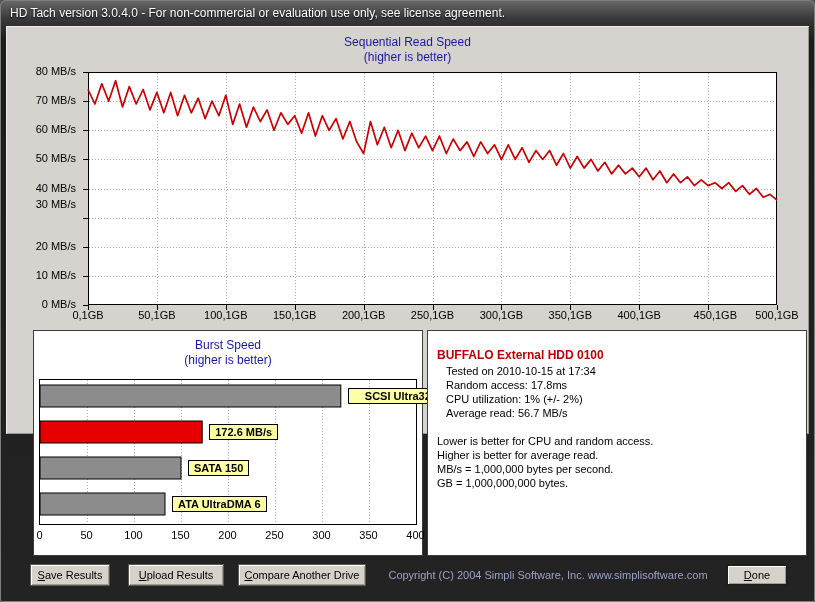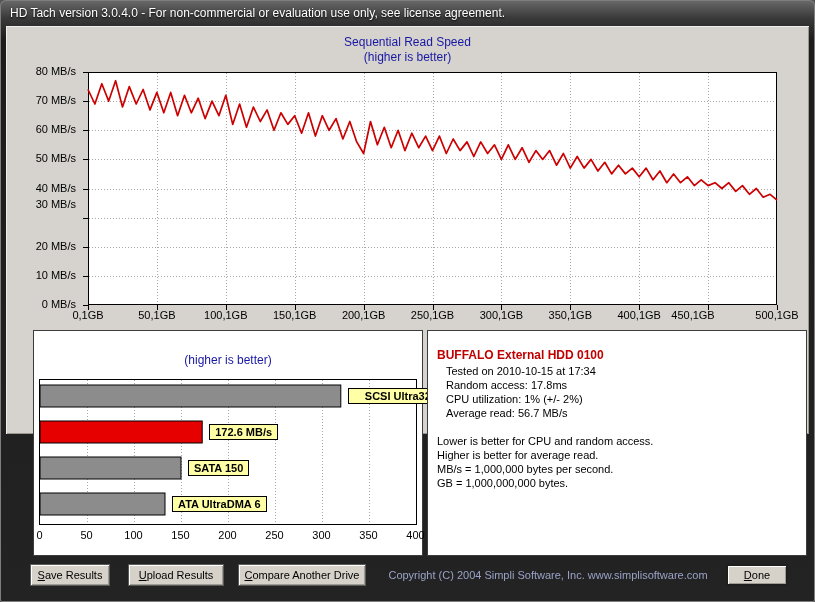--- a/index.html
+++ b/index.html
@@ -92,20 +92,21 @@
         <line x1="488.5" y1="235" x2="488.5" y2="240" stroke="#000"></line>
         <line x1="557.5" y1="3" x2="557.5" y2="234" stroke="#a8a8a8" stroke-dasharray="1,2" shape-rendering="crispEdges"></line>
         <line x1="557.5" y1="235" x2="557.5" y2="240" stroke="#000"></line>
         <line x1="626.5" y1="3" x2="626.5" y2="234" stroke="#a8a8a8" stroke-dasharray="1,2" shape-rendering="crispEdges"></line>
         <line x1="626.5" y1="235" x2="626.5" y2="240" stroke="#000"></line>
         <line x1="695.5" y1="235" x2="695.5" y2="240" stroke="#000"></line>
         <polyline points="6.0,19.5 12.9,34.0 19.8,13.7 26.7,31.1 33.6,10.7 40.5,37.0 47.3,16.6 54.2,34.0 61.1,19.5 68.0,39.9 74.9,22.4 81.8,42.8 88.7,22.4 95.6,45.7 102.5,25.3 109.3,42.8 116.2,28.2 123.1,48.6 130.0,31.1 136.9,45.7 143.8,25.3 150.7,54.4 157.6,34.0 164.5,57.3 171.4,37.0 178.3,51.5 185.1,39.9 192.0,60.3 198.9,42.8 205.8,54.4 212.7,45.7 219.6,63.2 226.5,42.8 233.4,66.1 240.3,45.7 247.1,60.3 254.0,48.6 260.9,69.0 267.8,51.5 274.7,71.9 281.6,83.5 288.5,51.5 295.4,74.8 302.3,57.3 309.2,77.7 316.1,60.3 322.9,80.6 329.8,63.2 336.7,77.7 343.6,66.1 350.5,80.6 357.4,66.1 364.3,83.5 371.2,69.0 378.1,80.6 385.0,71.9 391.8,86.5 398.7,71.9 405.6,83.5 412.5,74.8 419.4,89.4 426.3,74.8 433.2,89.4 440.1,77.7 447.0,92.3 453.9,80.6 460.7,89.4 467.6,80.6 474.5,95.2 481.4,83.5 488.3,98.1 495.2,86.5 502.1,98.1 509.0,89.4 515.9,101.0 522.8,92.3 529.6,103.9 536.5,95.2 543.4,103.9 550.3,98.1 557.2,106.8 564.1,98.1 571.0,109.8 577.9,101.0 584.8,112.7 591.6,103.9 598.5,112.7 605.4,106.8 612.3,115.6 619.2,109.8 626.1,115.6 633.0,112.7 639.9,118.5 646.8,112.7 653.7,121.4 660.5,115.6 667.4,124.3 674.3,118.5 681.2,127.2 688.1,124.3 695.0,130.1" fill="none" stroke="#cc0000" stroke-width="1.7" stroke-linejoin="round"></polyline>
       </svg>
 
     <div class="panel" id="burst-panel">
+      <div class="chart-title burst-title">Burst Speed</div>
       <div class="chart-title burst-subtitle">(higher is better)</div>
       <svg id="burst-svg" width="378" height="146">
           <rect x="0.5" y="0.5" width="377" height="145" fill="#ffffff" stroke="#000000" shape-rendering="crispEdges"></rect>
           <line x1="48.5" y1="1" x2="48.5" y2="144" stroke="#a8a8a8" stroke-dasharray="1,2" shape-rendering="crispEdges"></line>
           <line x1="95.5" y1="1" x2="95.5" y2="144" stroke="#a8a8a8" stroke-dasharray="1,2" shape-rendering="crispEdges"></line>
           <line x1="142.5" y1="1" x2="142.5" y2="144" stroke="#a8a8a8" stroke-dasharray="1,2" shape-rendering="crispEdges"></line>
           <line x1="189.5" y1="1" x2="189.5" y2="144" stroke="#a8a8a8" stroke-dasharray="1,2" shape-rendering="crispEdges"></line>
           <line x1="236.5" y1="1" x2="236.5" y2="144" stroke="#a8a8a8" stroke-dasharray="1,2" shape-rendering="crispEdges"></line>
           <line x1="283.5" y1="1" x2="283.5" y2="144" stroke="#a8a8a8" stroke-dasharray="1,2" shape-rendering="crispEdges"></line>
           <line x1="330.5" y1="1" x2="330.5" y2="144" stroke="#a8a8a8" stroke-dasharray="1,2" shape-rendering="crispEdges"></line>
@@ -169,16 +170,16 @@
       <div class="axis-label y-label" style="top: 39px;">80 MB/s</div>
       <div class="axis-label x-label" style="left: 52px;">0,1GB</div>
       <div class="axis-label x-label" style="left: 120.9px;">50,1GB</div>
       <div class="axis-label x-label" style="left: 189.8px;">100,1GB</div>
       <div class="axis-label x-label" style="left: 258.7px;">150,1GB</div>
       <div class="axis-label x-label" style="left: 327.6px;">200,1GB</div>
       <div class="axis-label x-label" style="left: 396.5px;">250,1GB</div>
       <div class="axis-label x-label" style="left: 465.4px;">300,1GB</div>
       <div class="axis-label x-label" style="left: 534.3px;">350,1GB</div>
       <div class="axis-label x-label" style="left: 603.2px;">400,1GB</div>
-      <div class="axis-label x-label" style="left: 657px;">450,1GB</div>
+      <div class="axis-label x-label" style="left: 671px; text-align: right;">450,1GB</div>
       <div class="axis-label x-label" style="left: 741px;">500,1GB</div>
     </div>
 </div>
 
 </body></html>

